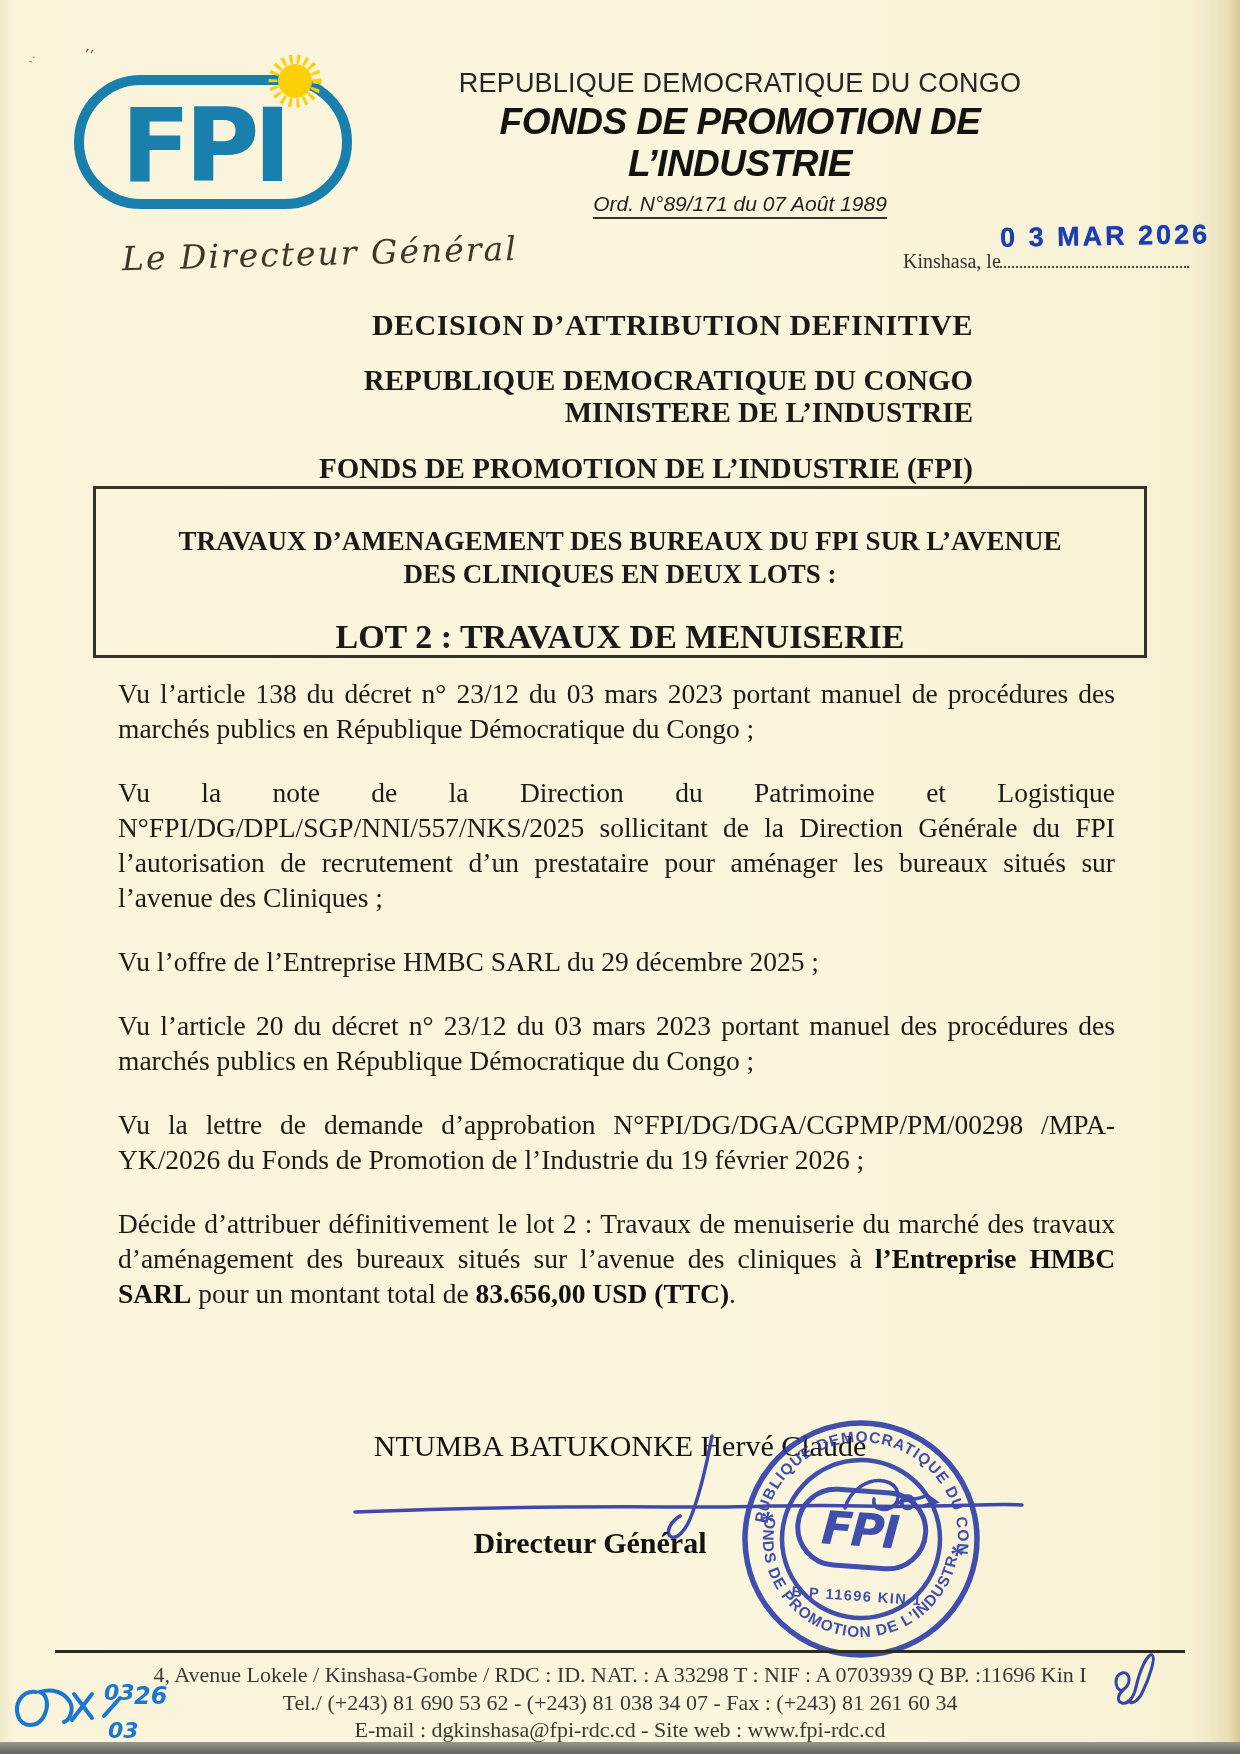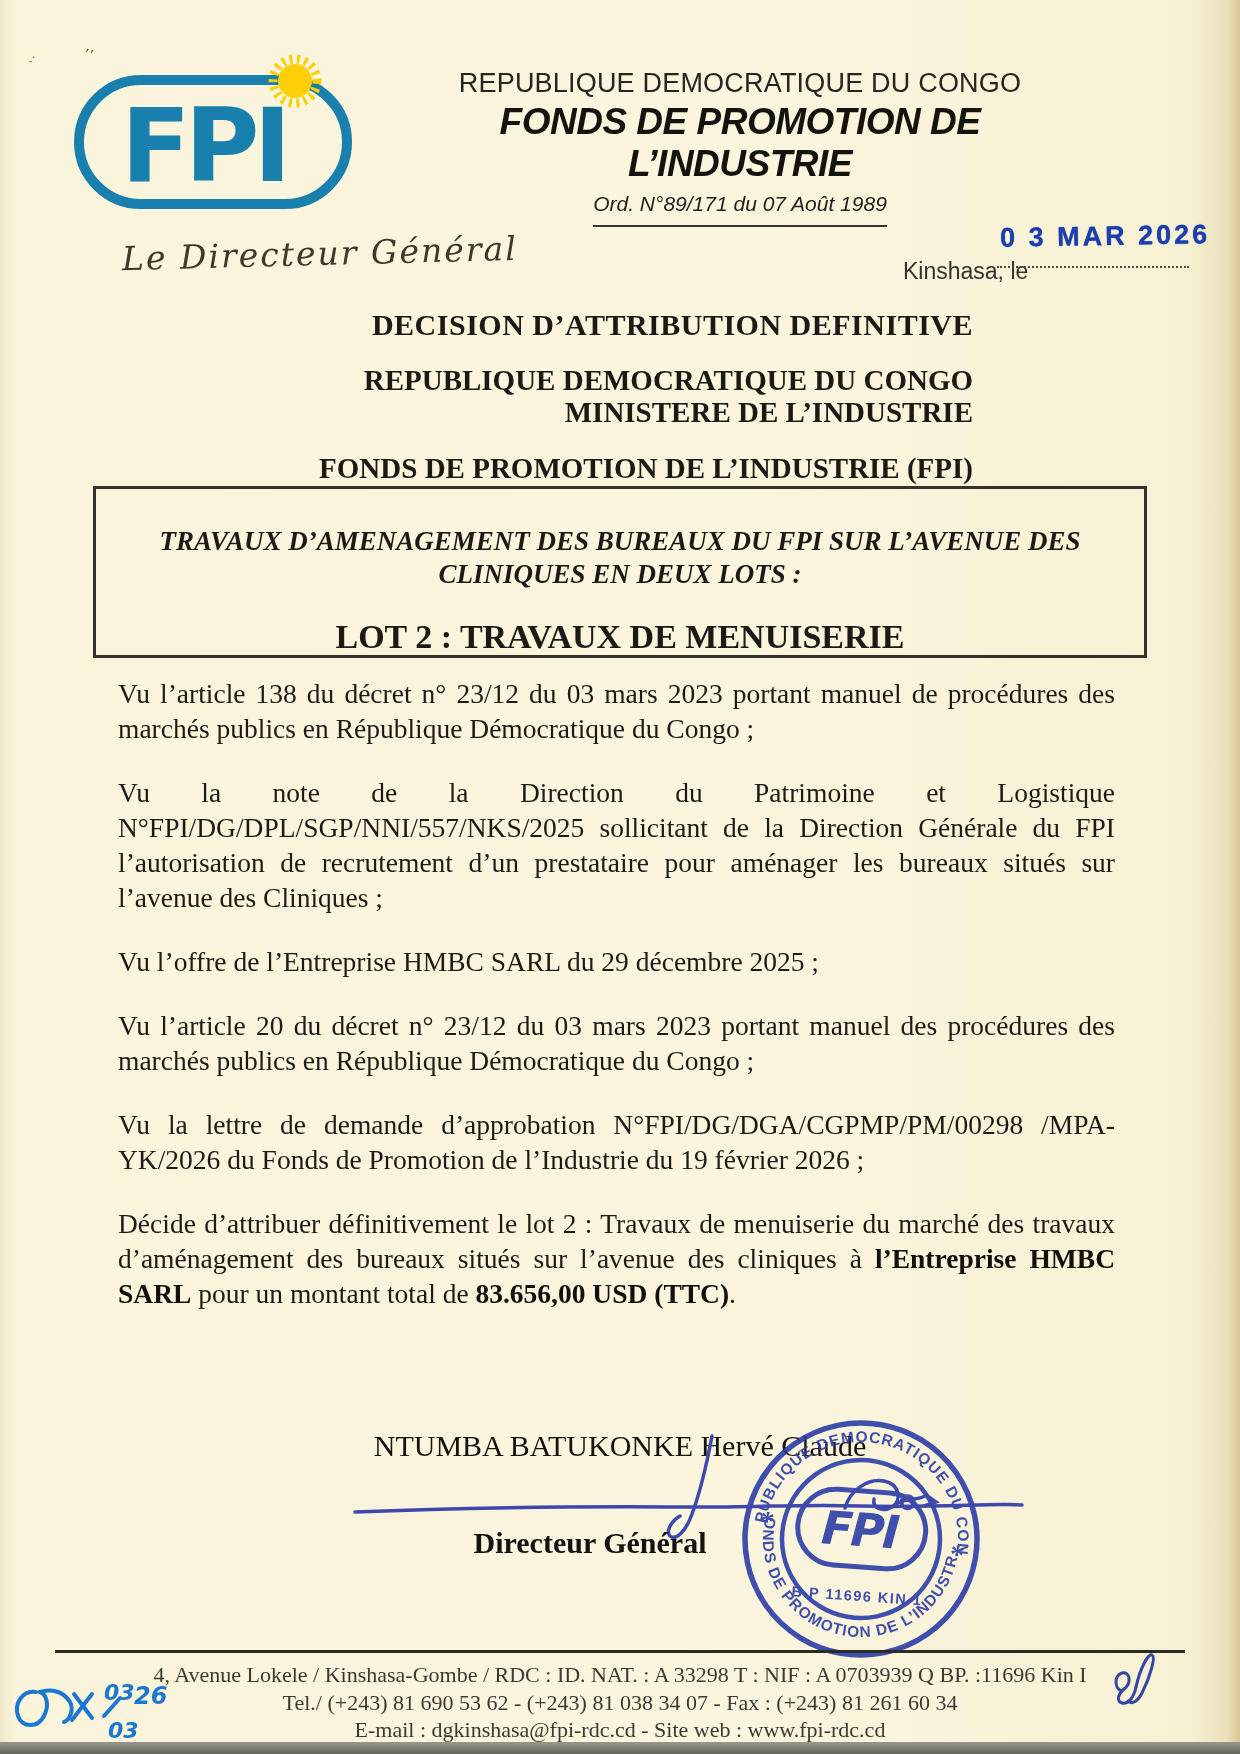--- a/index.html
+++ b/index.html
@@ -7,34 +7,34 @@
     position:relative;width:1240px;height:1754px;margin:0 auto;
     background:linear-gradient(90deg,#efe8cb 0px,#f9f4da 14px,#faf5dd 60%,#f7f1d4 96%,#e9dfb8 99%,#d8c794 100%);
     overflow:hidden;
     font-family:"Liberation Serif",serif;color:#1c1a16;
   }
   .abs{position:absolute;}
   
   .hdr{left:400px;top:68px;width:680px;text-align:center;}
   .hdr-country{font-family:"Liberation Sans",sans-serif;font-size:27px;letter-spacing:0.2px;color:#262522;}
   .hdr-org{font-family:"Liberation Sans",sans-serif;font-size:37px;font-weight:bold;font-style:italic;letter-spacing:-0.5px;color:#14130f;margin-top:2px;}
-  .hdr-ord{display:inline-block;font-family:"Liberation Sans",sans-serif;font-size:21px;font-style:italic;color:#23221e;border-bottom:2px solid #35332c;margin-top:7px;padding-bottom:9px;}
+  .hdr-ord{display:inline-block;font-family:"Liberation Sans",sans-serif;font-size:21px;font-style:italic;color:#23221e;border-bottom:2px solid #35332c;margin-top:7px;padding-bottom:1px;}
   .script{left:122px;top:234px;font-family:"DejaVu Serif",serif;font-style:italic;font-size:33px;letter-spacing:2px;color:#3e382b;transform:rotate(-1.5deg);}
-  .kin-label{left:903px;top:258px;font-family:Liberation Sans, sans-serif;font-size:23px;color:#33322e;}
+  .kin-label{left:903px;top:250px;font-family:Liberation Serif, serif;font-size:20px;color:#33322e;}
   .kin-dots{left:997px;top:236px;width:192px;height:30px;border-bottom:2px dotted #4a4a44;}
   .date-stamp{left:1000px;top:221px;font-family:"Liberation Sans",sans-serif;font-size:27px;font-weight:bold;letter-spacing:3px;color:#1d3fae;transform:rotate(-1deg);text-shadow:0 0 1px #1d3fae;}
   
   .hblock{left:93px;width:880px;text-align:right;font-weight:bold;}
   .h-decision{top:308px;font-size:30px;letter-spacing:0.5px;}
   .h-republic{top:364px;font-size:29px;}
   .h-ministry{top:396px;font-size:29px;}
   .h-fund{top:452px;font-size:29px;}
   
   .subject-box{left:93px;top:486px;width:1048px;height:166px;border:3px solid #35322a;text-align:center;}
-  .sb-line1{width:930px;margin:36px auto 0;font-weight:bold;font-size:27px;line-height:33px;font-style:italic;}
+  .sb-line1{width:930px;margin:36px auto 0;font-weight:bold;font-size:27px;line-height:33px;}
   .sb-lot{margin-top:27px;font-weight:bold;font-size:34px;}
   
   .body-col{left:118px;top:676px;width:1008px;}
   .body-col p{margin:0 11px 29px 0;font-size:27.5px;line-height:35px;text-align:justify;color:#1d1b16;}
   .body-col p b{color:#12100c;}
   
   .sign-name{left:120px;top:1429px;width:1000px;text-align:center;font-weight:normal;font-size:30px;color:#15130f;}
   .sign-title{left:95px;top:1526px;width:990px;text-align:center;font-weight:bold;font-size:30px;color:#15130f;}
   
   .sep{left:55px;top:1650px;width:1130px;height:3px;background:#2b2a23;}

